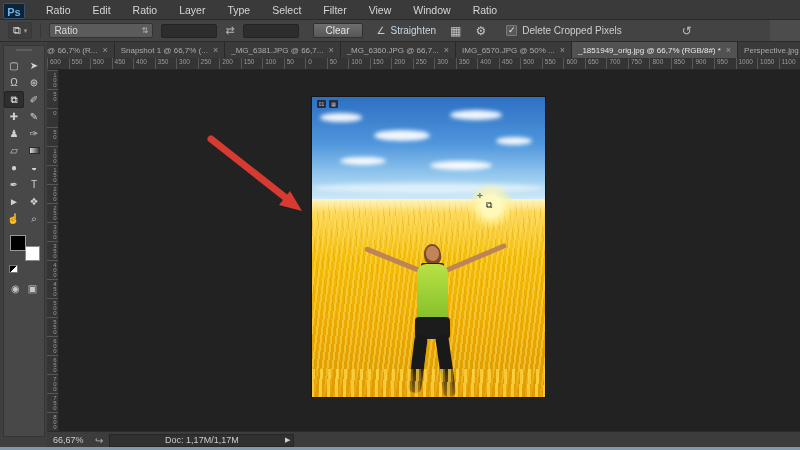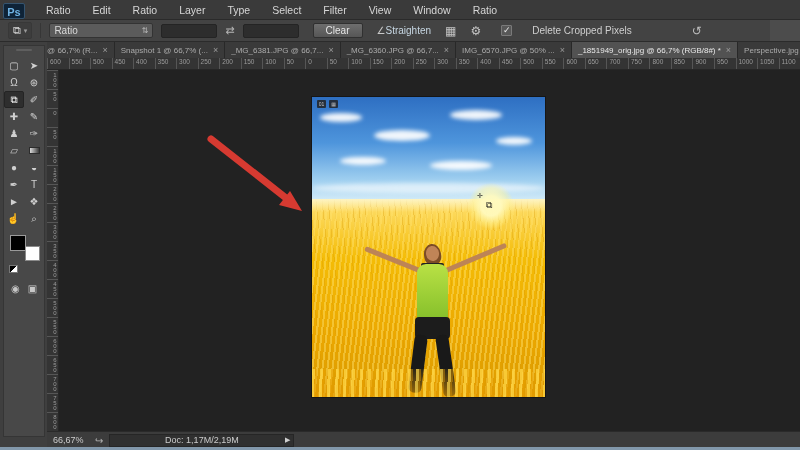--- a/index.html
+++ b/index.html
@@ -26,26 +26,26 @@
   .sep { width:1px; height:15px; background:#363636; margin:0 8px; }
   .ratio-dd { width:104px; height:15px; background:#5b5b5b; border:1px solid #333; border-radius:2px;
               display:flex; align-items:center; justify-content:space-between; padding:0 4px; color:#d9d9d9; }
   .updn { font-size:8px; color:#bbb; }
   .dim-field { width:56px; height:14px; background:#2d2d2d; border:1px solid #242424; border-radius:2px;
                margin-left:8px; color:#ddd; font-size:10px; padding:0 3px; }
   .swap { font-size:11px; color:#b5b5b5; margin-left:8px; }
   .clear-btn { margin-left:14px; padding:1px 12px; font-size:10px; color:#e6e6e6;
                background:linear-gradient(#6e6e6e,#565656); border:1px solid #303030; border-radius:2px; }
   .straighten-ic { margin-left:14px; font-size:10px; color:#c9c9c9; }
-  .straighten-lb { color:#c7d7e3; }
+  .straighten-lb { margin-left:5px; color:#c7d7e3; }
   .obicon { margin-left:14px; font-size:12px; color:#c4c4c4; }
   .cb { width:11px; height:11px; margin-left:20px; background:#585858; border:1px solid #7a7a7a;
         border-radius:1px; display:flex; align-items:center; justify-content:center; }
   .cb i { font-style:normal; font-size:9px; color:#e9e9e9; line-height:9px; }
-  .cb-label { margin-left:20px; color:#cfcfcf; }
+  .cb-label { margin-left:5px; color:#cfcfcf; }
   .reset-ic { margin-left:60px; font-size:12px; color:#bdbdbd; }
   .dock-edge { position:absolute; right:0; top:0; width:30px; height:21px; background:#4c4c4c; }
 
   
   .tabbar { position:absolute; left:0; top:42px; width:800px; height:16px; background:#2c2c2c;
             display:flex; align-items:stretch; overflow:hidden; }
   .collapse { width:16px; color:#a8a8a8; font-size:9px; text-align:center; line-height:14px; }
   .tab-spacer { width:33px; }
   #tabs { display:flex; }
   .tab { display:flex; align-items:center; gap:5px; padding:0 6px; background:#3a3a3a;
@@ -386,19 +386,19 @@
     <svg class="arrow" width="741" height="361" viewBox="0 0 741 361">
       <line x1="152" y1="69" x2="227" y2="128" stroke="#d63a31" stroke-width="7" stroke-linecap="round"></line>
       <polygon points="243,141 220,135 231,121" fill="#d63a31"></polygon>
     </svg>
   </div>
 
   <div class="statusbar">
     <span class="zoomtxt">66,67%</span>
     <span class="st-ic">↪</span>
     <div class="docwell">
-      <span>Doc: 1,17M/2,19M</span>
+      <span>Doc: 1,17M/1,17M</span>
       <span class="play">▶</span>
     </div>
   </div>
   <div class="bottomsliver"></div>
 
 </div>
 
 </body></html>

